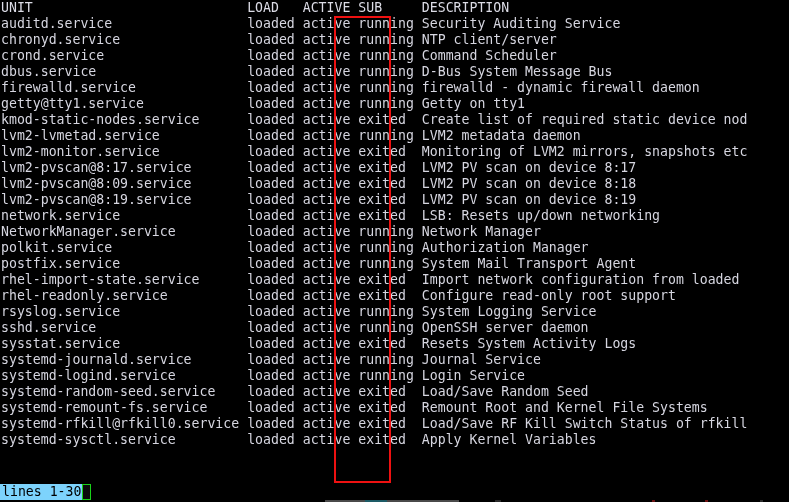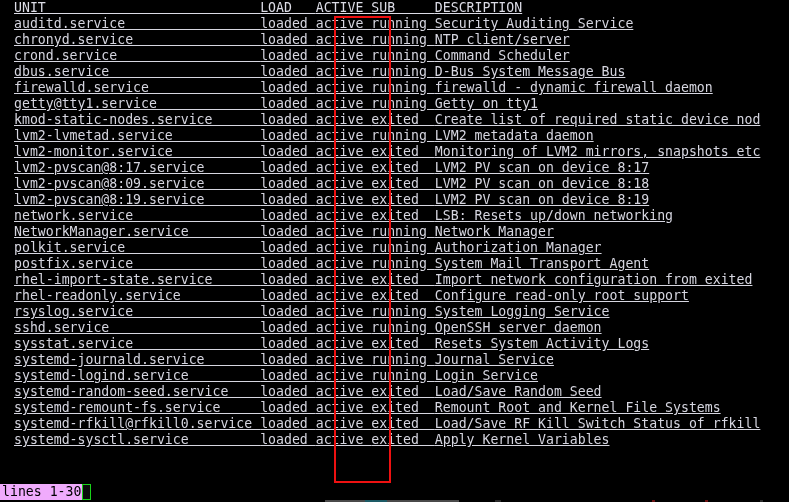--- a/index.html
+++ b/index.html
@@ -35,22 +35,21 @@
 
   .line {
     display: block;
     white-space: pre;
     font-family: "DejaVu Sans Mono", "Liberation Mono", monospace;
     font-size: 13.2px;
     line-height: 16px;
     height: 16px;
     color: #d6d6e0;
     letter-spacing: 0px;
-    padding-left: 14px;
-    text-decoration: underline;
+    padding-left: 1px;
   }
 
   .line.header-line {
     color: #dcdce6;
   }
 
   .hdr-active {
     text-decoration: none;
     position: relative;
   }
@@ -127,38 +126,38 @@
         <div class="line"><span>kmod-static-nodes.service      </span><span>loaded </span><span>active </span><span>exited  </span><span>Create list of required static device nod</span></div>
         <div class="line"><span>lvm2-lvmetad.service           </span><span>loaded </span><span>active </span><span>running </span><span>LVM2 metadata daemon</span></div>
         <div class="line"><span>lvm2-monitor.service           </span><span>loaded </span><span>active </span><span>exited  </span><span>Monitoring of LVM2 mirrors, snapshots etc</span></div>
         <div class="line"><span>lvm2-pvscan@8:17.service       </span><span>loaded </span><span>active </span><span>exited  </span><span>LVM2 PV scan on device 8:17</span></div>
         <div class="line"><span>lvm2-pvscan@8:09.service       </span><span>loaded </span><span>active </span><span>exited  </span><span>LVM2 PV scan on device 8:18</span></div>
         <div class="line"><span>lvm2-pvscan@8:19.service       </span><span>loaded </span><span>active </span><span>exited  </span><span>LVM2 PV scan on device 8:19</span></div>
         <div class="line"><span>network.service                </span><span>loaded </span><span>active </span><span>exited  </span><span>LSB: Resets up/down networking</span></div>
         <div class="line"><span>NetworkManager.service         </span><span>loaded </span><span>active </span><span>running </span><span>Network Manager</span></div>
         <div class="line"><span>polkit.service                 </span><span>loaded </span><span>active </span><span>running </span><span>Authorization Manager</span></div>
         <div class="line"><span>postfix.service                </span><span>loaded </span><span>active </span><span>running </span><span>System Mail Transport Agent</span></div>
-        <div class="line"><span>rhel-import-state.service      </span><span>loaded </span><span>active </span><span>exited  </span><span>Import network configuration from exited</span></div>
+        <div class="line"><span>rhel-import-state.service      </span><span>loaded </span><span>active </span><span>exited  </span><span>Import network configuration from loaded</span></div>
         <div class="line"><span>rhel-readonly.service          </span><span>loaded </span><span>active </span><span>exited  </span><span>Configure read-only root support</span></div>
         <div class="line"><span>rsyslog.service                </span><span>loaded </span><span>active </span><span>running </span><span>System Logging Service</span></div>
         <div class="line"><span>sshd.service                   </span><span>loaded </span><span>active </span><span>running </span><span>OpenSSH server daemon</span></div>
         <div class="line"><span>sysstat.service                </span><span>loaded </span><span>active </span><span>exited  </span><span>Resets System Activity Logs</span></div>
         <div class="line"><span>systemd-journald.service       </span><span>loaded </span><span>active </span><span>running </span><span>Journal Service</span></div>
         <div class="line"><span>systemd-logind.service         </span><span>loaded </span><span>active </span><span>running </span><span>Login Service</span></div>
         <div class="line"><span>systemd-random-seed.service    </span><span>loaded </span><span>active </span><span>exited  </span><span>Load/Save Random Seed</span></div>
         <div class="line"><span>systemd-remount-fs.service     </span><span>loaded </span><span>active </span><span>exited  </span><span>Remount Root and Kernel File Systems</span></div>
         <div class="line"><span>systemd-rfkill@rfkill0.service </span><span>loaded </span><span>active </span><span>exited  </span><span>Load/Save RF Kill Switch Status of rfkill</span></div>
         <div class="line"><span>systemd-sysctl.service         </span><span>loaded </span><span>active </span><span>exited  </span><span>Apply Kernel Variables</span></div>
       </div>
   </div>
 
   <div id="active-box" style="border-color: rgb(238, 17, 17);"></div>
 
   <div id="statusbar">
-    <span id="status-text" style="background: #f0abfc; color: rgb(0, 0, 0);">lines 1-30</span>
+    <span id="status-text" style="background: #7dd3fc; color: rgb(0, 0, 0);">lines 1-30</span>
     <span id="cursor-block" style="border-color: rgb(25, 210, 25);"></span>
   </div>
 
   <div id="bottom-strip">
     <div class="artifact" style="left:325px;width:40px;background:#4a4a4a;"></div>
     <div class="artifact" style="left:365px;width:22px;background:#1d5b66;"></div>
     <div class="artifact" style="left:387px;width:72px;background:#4a4a4a;"></div>
     <div class="artifact" style="left:495px;width:6px;background:#2a2a2a;"></div>
     <div class="artifact" style="left:652px;width:3px;background:#6b1111;"></div>
     <div class="artifact" style="left:705px;width:3px;background:#6b1111;"></div>

